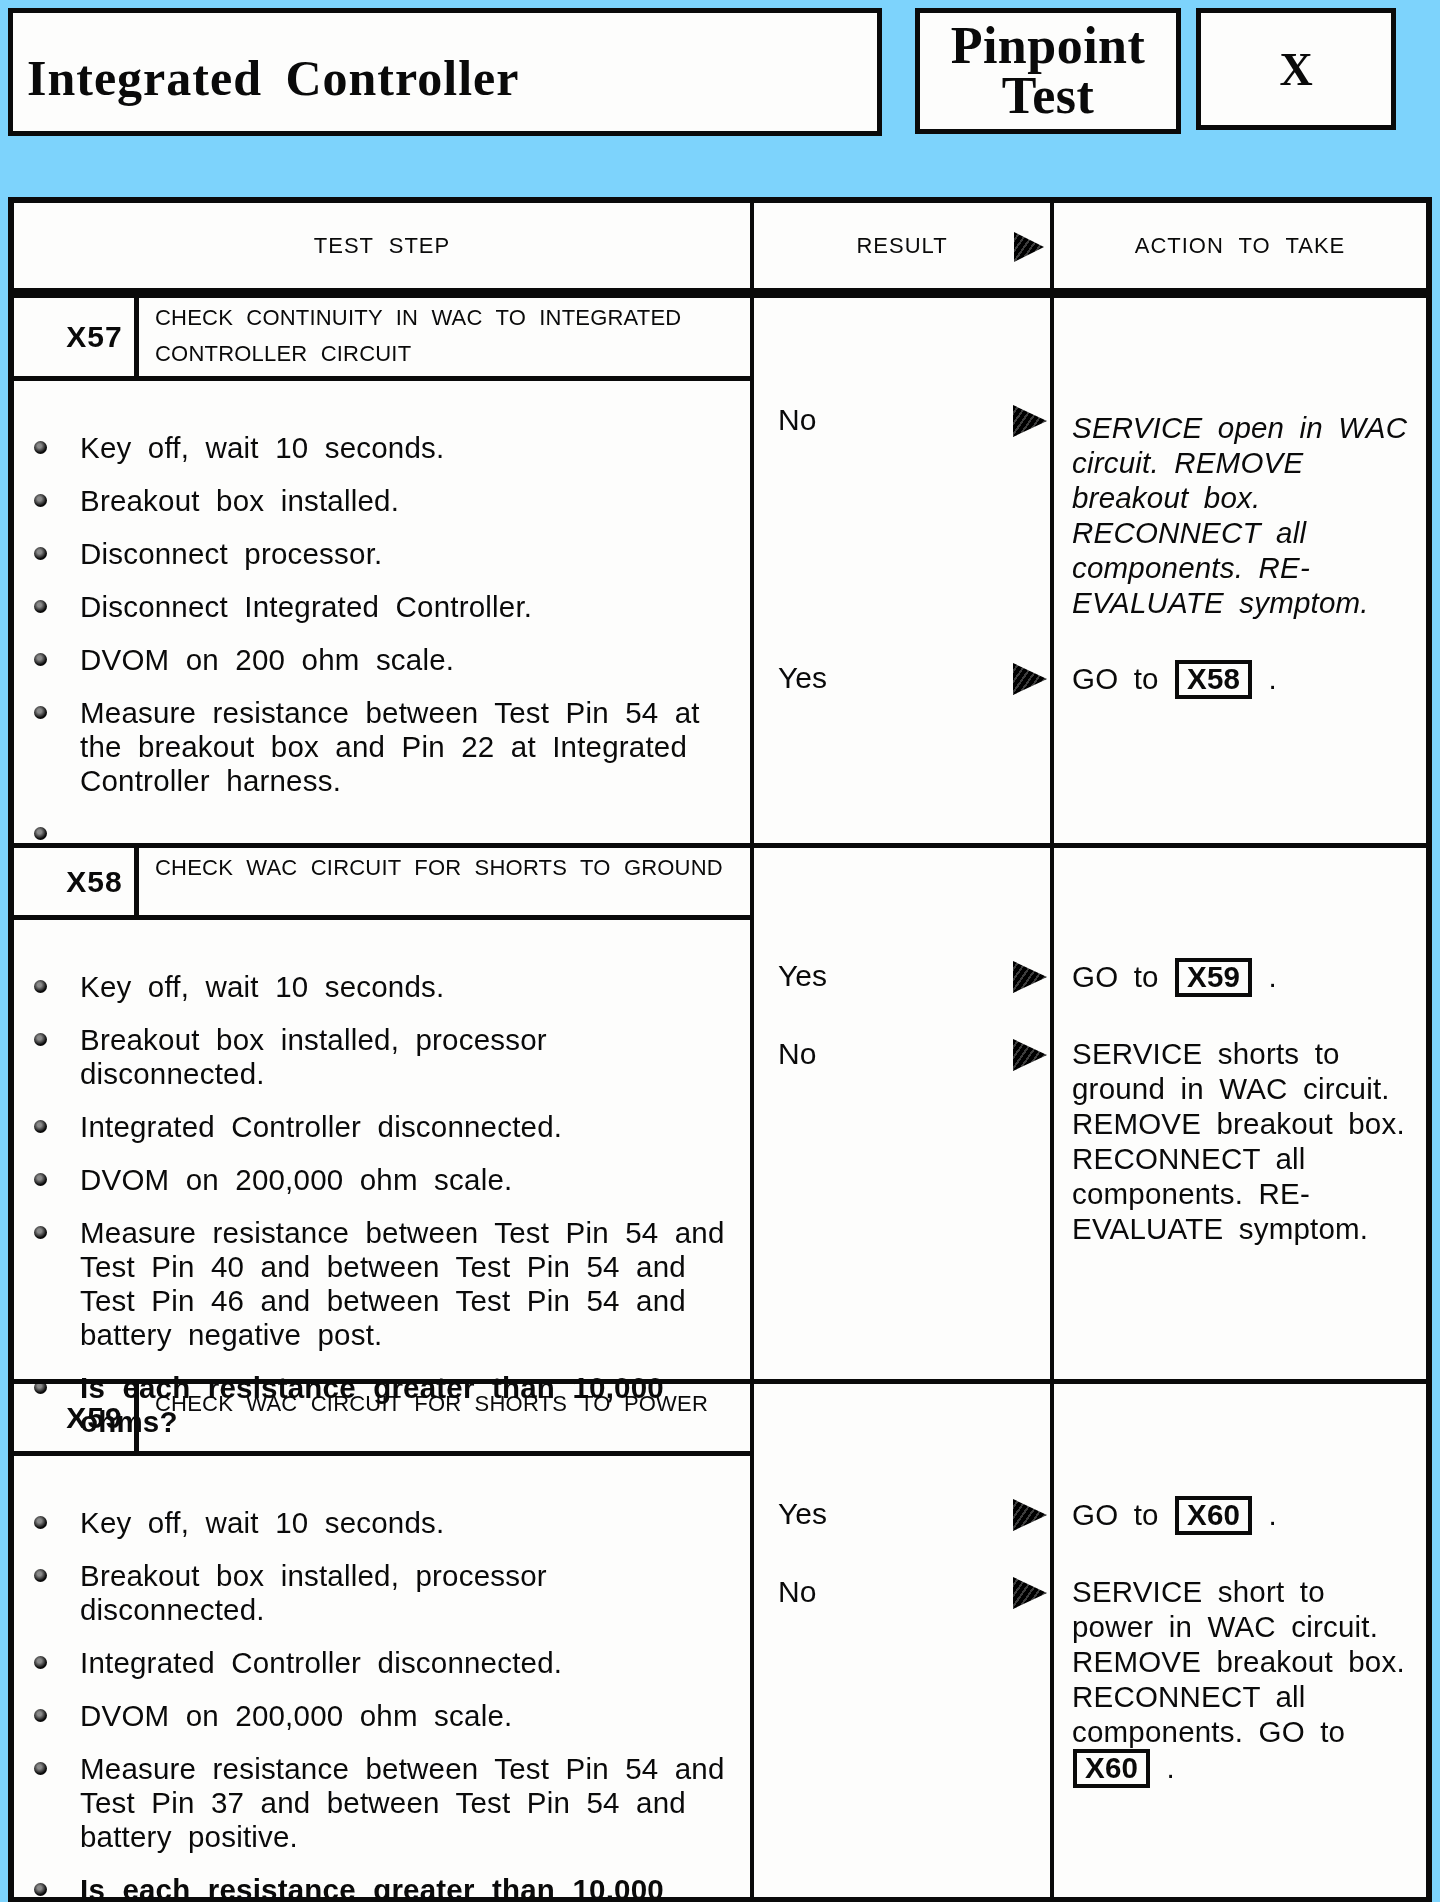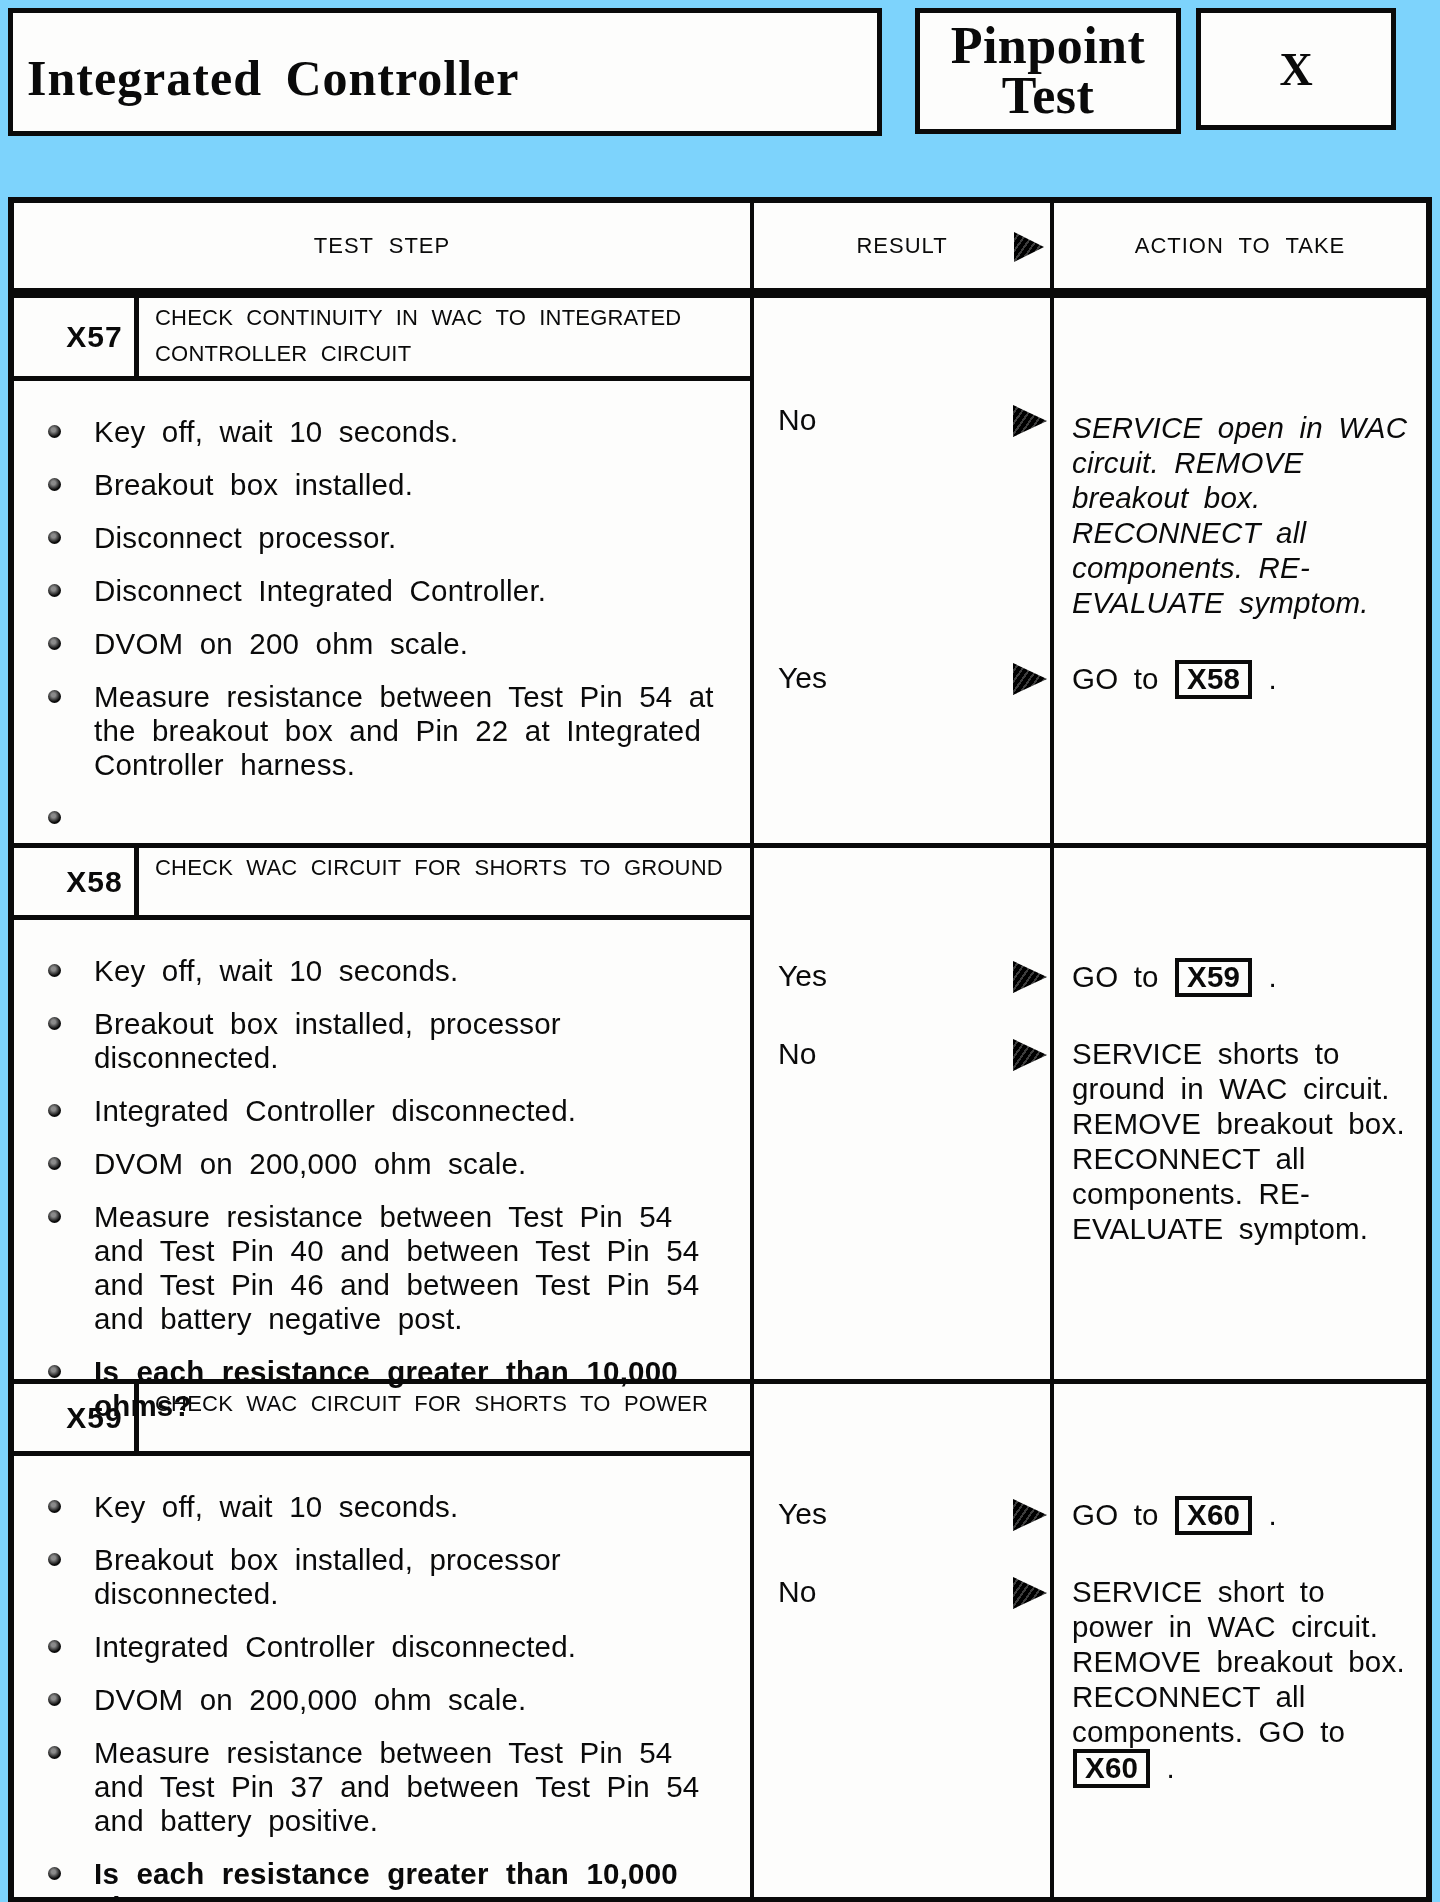--- a/index.html
+++ b/index.html
@@ -59,21 +59,21 @@
     border-bottom:5px solid #0a0a0a; min-height:72px; box-sizing:border-box;padding-left:41px;
   }
   .step-id {
     border-right:5px solid #0a0a0a; display:flex; align-items:center; justify-content:center;
     font-weight:bold; font-size:30px; letter-spacing:1px;
   }
   .step-title {
     font-size:22px; line-height:36px; padding:2px 8px 4px 16px;
     letter-spacing:0.2px; word-spacing:7px;
   }
-  .bullets { padding:34px 14px 0 34px; }
+  .bullets { padding:34px 14px 0 20px;margin-top:16px; }
   .bullet { display:flex; align-items:flex-start; margin-bottom:19px; }
   .dot {
     width:13px; height:13px; border-radius:50%; flex:none; margin-top:10px;
     background:radial-gradient(circle at 42% 38%, #8a8a8a 0 18%, #0a0a0a 62%);
   }
   .btext { font-size:29.5px; line-height:34px; padding-left:33px; letter-spacing:0.2px; word-spacing:8px; }
   .bullet.bold .btext { font-weight:bold; word-spacing:9px; }
   .result-cell, .action-cell { position:relative; border-left:4px solid #0a0a0a; box-sizing:border-box; }
   .res-row {
     position:absolute; left:24px; right:3px;

